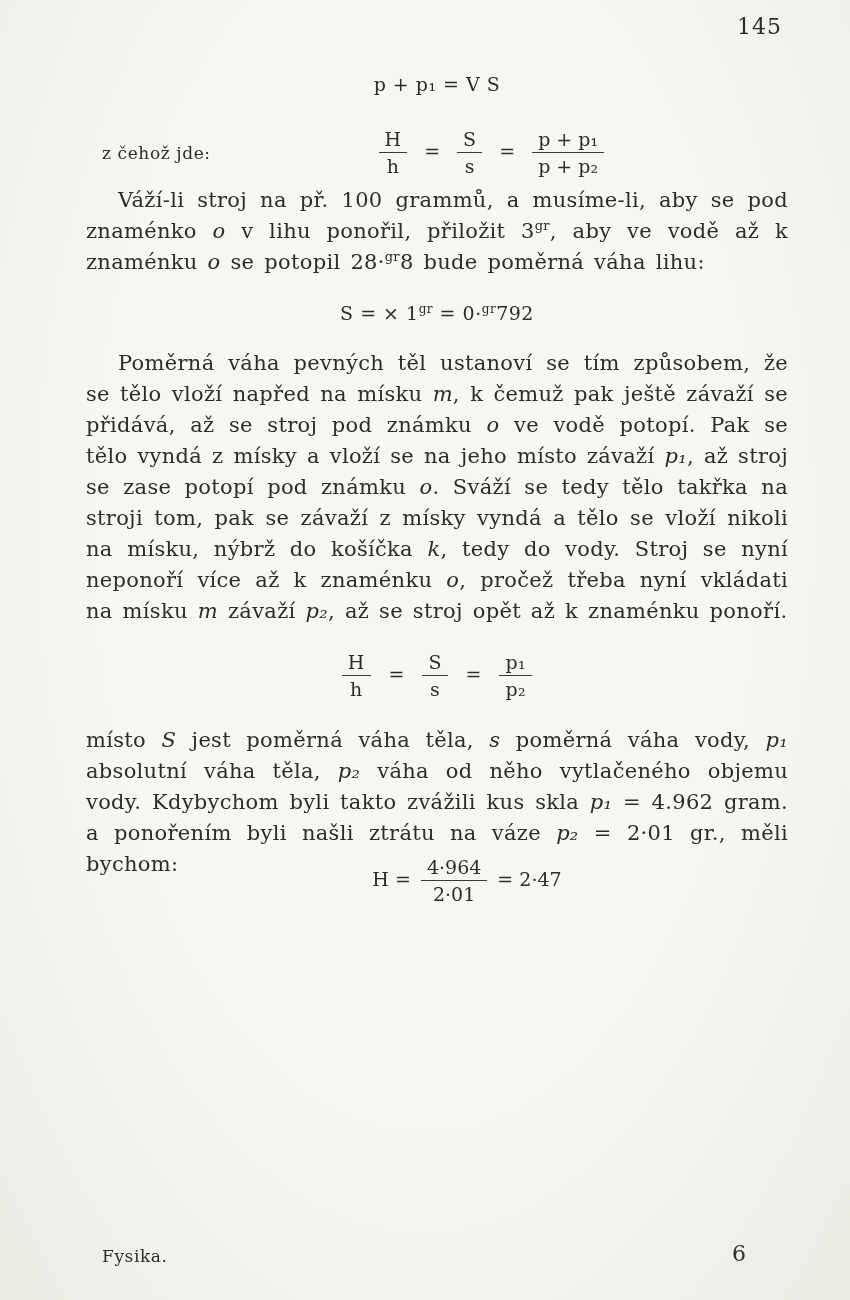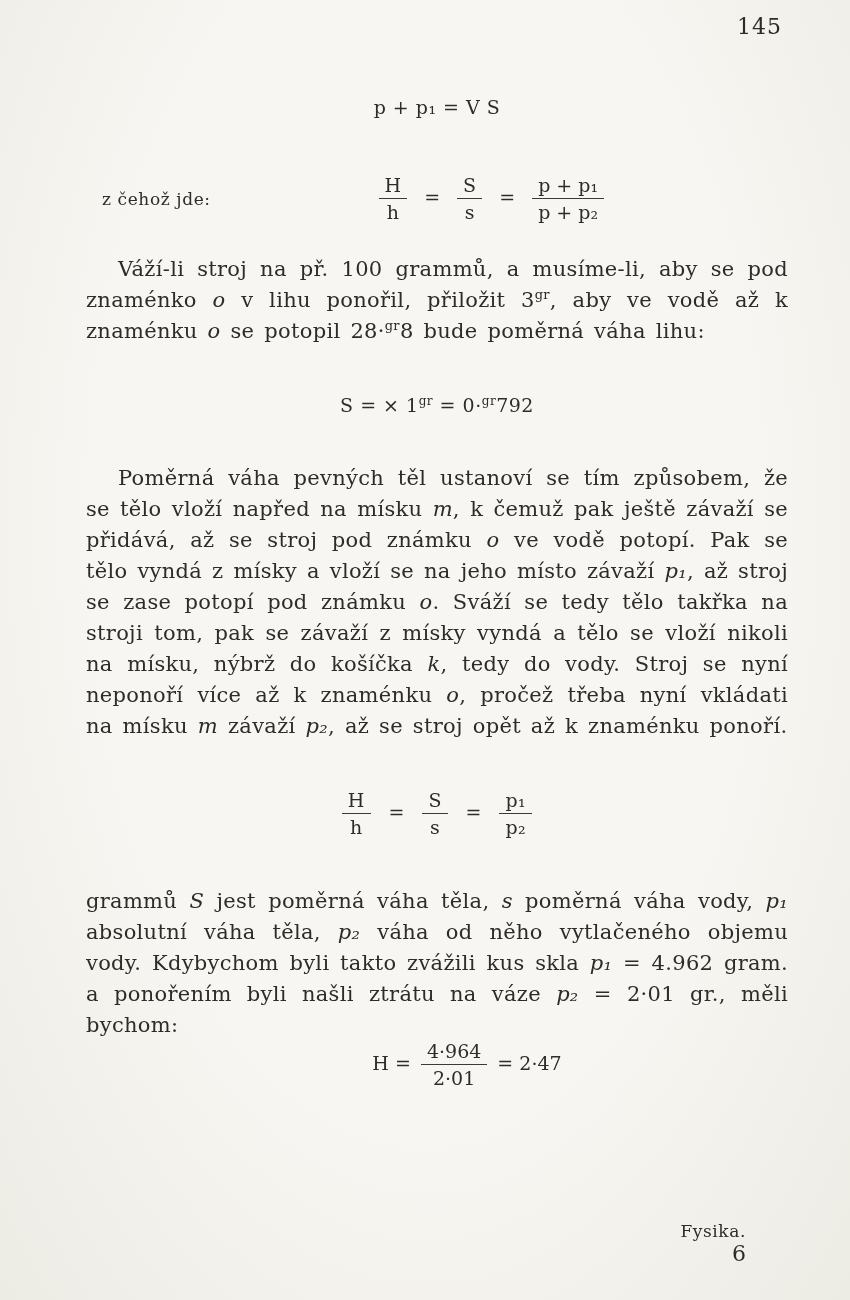--- a/index.html
+++ b/index.html
@@ -8,21 +8,20 @@
     height: 1300px;
     box-sizing: border-box;
     background: #f5f4ef;
     background-image: radial-gradient(ellipse at 50% 40%, #f7f6f2 55%, #ecebe4 100%);
     font-family: "DejaVu Serif", "Liberation Serif", serif;
     color: #2e2c28;
     padding: 14px 62px 34px 86px;
     display: flex;
     flex-direction: column;
     overflow: hidden;
-    gap: 23px;
   }
   .pagenum {
     text-align: right;
     font-size: 22px;
     letter-spacing: 1px;
     padding-right: 6px;
     margin-bottom: 10px;
   }
   .para {
     font-size: 21px;
@@ -64,24 +63,23 @@
   .op { margin: 0 7px; }
   .fsup { font-size: 12px; vertical-align: 7px; line-height: 0; }
   .f6row {
     text-align: center;
     font-size: 19px;
     margin: -24px 0 0 60px;
   }
   .footer {
     margin-top: auto;
     display: flex;
-    justify-content: flex-start;
+    justify-content: space-between;
     align-items: flex-end;
     padding: 0 42px 0 16px;
-    flex-direction: column;
   }
   .footer-left { font-size: 17px; letter-spacing: 0.6px; }
   .footer-right { font-size: 22px; }
 </style>
 </head>
 <body>
 
 <div class="page">
 
   <div class="pagenum">145</div>
@@ -113,21 +111,21 @@
 
 
   <div class="formula-block">
     <span class="frac"><span class="num">H</span><span class="den">h</span></span>
     <span class="op">=</span>
     <span class="frac"><span class="num">S</span><span class="den">s</span></span>
     <span class="op">=</span>
     <span class="frac"><span class="num">p₁</span><span class="den">p₂</span></span>
   </div>
 
-  <p class="para flush"><span>grammů </span><i>S</i><span> jest poměrná váha těla, </span><i>s</i><span> poměrná váha vody, </span><i>p₁</i><span> absolutní váha těla, </span><i>p₂</i><span> váha od něho vytlačeného objemu vody. Kdybychom byli takto zvážili kus skla </span><i>p₁</i><span> = 4.962 gram. a ponořením byli našli ztrátu na váze </span><i>p₂</i><span> = 2·01 gr., měli bychom:</span></p>
+  <p class="para flush"><span>místo </span><i>S</i><span> jest poměrná váha těla, </span><i>s</i><span> poměrná váha vody, </span><i>p₁</i><span> absolutní váha těla, </span><i>p₂</i><span> váha od něho vytlačeného objemu vody. Kdybychom byli takto zvážili kus skla </span><i>p₁</i><span> = 4.962 gram. a ponořením byli našli ztrátu na váze </span><i>p₂</i><span> = 2·01 gr., měli bychom:</span></p>
 
   <div class="f6row">
     <span>H = </span><span class="frac"><span class="num">4·964</span><span class="den">2·01</span></span><span> = 2·47</span>
   </div>
 
   <div class="footer">
     <span class="footer-left">Fysika.</span>
     <span class="footer-right">6</span>
   </div>
 

